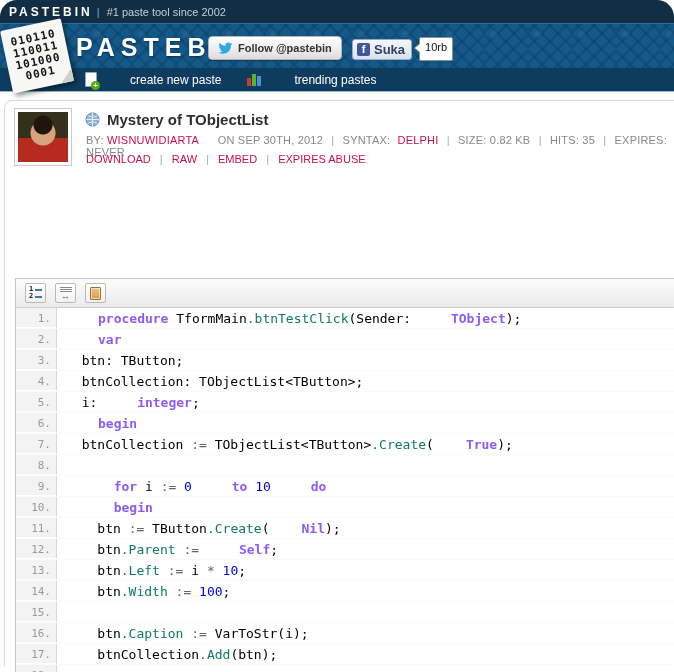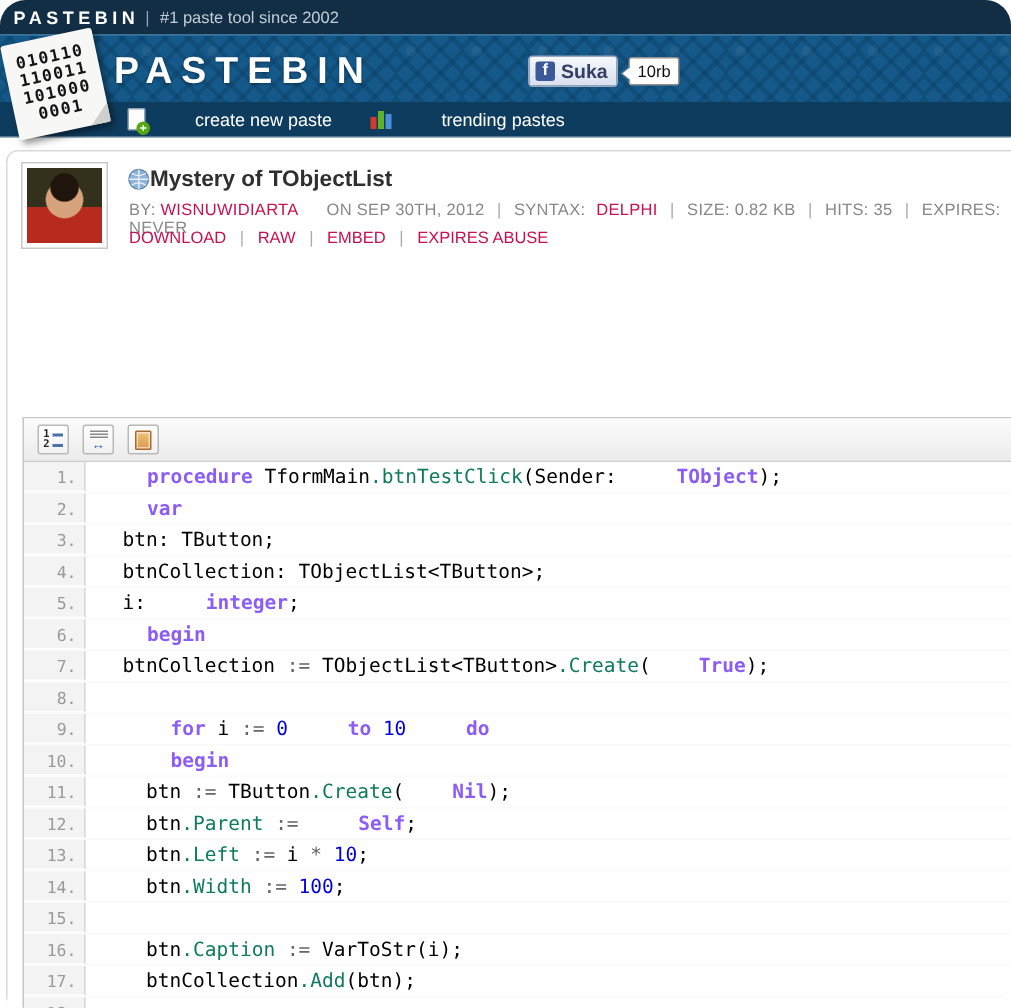--- a/index.html
+++ b/index.html
@@ -45,21 +45,21 @@
   .tw-btn span.lbl { font-size:11px; font-weight:bold; color:#333; }
 
   
   .fb-wrap { position:absolute; left:352px; top:37px; display:flex; align-items:center; }
   .fb-btn { height:21px; display:flex; align-items:center; gap:4px; padding:0 6px 0 4px;
             background:linear-gradient(#f5f7fb,#d9e0ee); border:1px solid #9ca7c0;
             border-radius:3px; cursor:pointer; }
   .fb-f { width:13px; height:13px; background:#3b5998; color:#fff; font-weight:bold;
           font-size:11px; line-height:13px; text-align:center; border-radius:2px; }
   .fb-btn .lbl { font-size:13px; font-weight:bold; color:#333f63; }
-  .fb-count { position:relative; margin-left:7px; height:19px; background:#fff;
+  .fb-count { position:relative; margin-left:7px; height:24px; background:#fff;
               border:1px solid #8f8f8f; border-radius:2px; padding:0 5px;
               font-size:11px; line-height:18px; color:#111; }
   .fb-count .tri { position:absolute; left:-5px; top:6px; width:0; height:0;
                    border-style:solid; border-width:4px 5px 4px 0;
                    border-color:transparent #fff transparent transparent;
                    filter:drop-shadow(-1px 0 0 #8f8f8f); }
 
   
   .menubar { position:absolute; left:0; top:68px; width:674px; height:24px;
              background:#0e3c5e; border-bottom:1px solid #9db4c4;
@@ -82,21 +82,21 @@
           background:#fff; border:1px solid #d9d9d9; border-radius:8px 8px 0 0; }
 
   .avatar-frame { position:absolute; left:9px; top:7px; width:58px; height:58px;
                   background:#fff; border:1px solid #c9c9c9; padding:3px; }
   .avatar { width:50px; height:50px;
             background:
               radial-gradient(circle at 50% 26%, #20150d 0 9px, transparent 10px),
               radial-gradient(circle at 50% 42%, #d7a37d 0 12px, transparent 13px),
               linear-gradient(#33301c 0 52%, #b72a1e 52%); }
 
-  .title-row { position:absolute; left:80px; top:10px; display:flex; align-items:center; gap:0; }
+  .title-row { position:absolute; left:80px; top:10px; display:flex; align-items:center; gap:7px; }
   .title-row .title { font-size:15px; font-weight:bold; color:#2f2f2f; }
 
   .meta-row { position:absolute; left:81px; top:33px; font-size:11px; color:#888;
               letter-spacing:.2px; }
   .meta-row .pipe { color:#aaa; margin:0 5px; }
   .red-link { color:#c81050; text-decoration:none; cursor:pointer; }
   .links-row { position:absolute; left:81px; top:52px; font-size:11px; }
   .links-row .pipe { color:#aaa; margin:0 6px; }
 
   
@@ -147,20 +147,26 @@
   <div class="logo">
     <span class="bin">010110</span>
     <span class="bin">110011</span>
     <span class="bin">101000</span>
     <span class="bin">0001</span>
     <span class="fold"></span>
   </div>
 
   <div class="wordmark">PASTEBIN</div>
 
+  <div class="tw-btn">
+    <svg width="15" height="13" viewBox="0 0 24 20">
+      <path fill="#2daae1" d="M23 2.4c-.8.4-1.7.6-2.6.8A4.6 4.6 0 0 0 22.4.7c-.9.5-1.9.9-2.9 1.1A4.5 4.5 0 0 0 11.7 5c0 .4 0 .7.1 1A12.8 12.8 0 0 1 2.4 1.3a4.5 4.5 0 0 0 1.4 6 4.4 4.4 0 0 1-2-.5v.1c0 2.2 1.6 4 3.6 4.4-.4.1-.8.2-1.2.2l-.9-.1a4.5 4.5 0 0 0 4.2 3.1A9 9 0 0 1 .9 16.4a12.7 12.7 0 0 0 6.9 2c8.3 0 12.9-6.9 12.9-12.9v-.6c.9-.6 1.6-1.4 2.3-2.5z"></path>
+    </svg>
+    <span class="lbl">Follow @pastebin</span>
+  </div>
 
   <div class="fb-wrap">
     <div class="fb-btn">
       <span class="fb-f">f</span>
       <span class="lbl">Suka</span>
     </div>
     <div class="fb-count">
       <span class="tri"></span>
       <span>10rb</span>
     </div>

